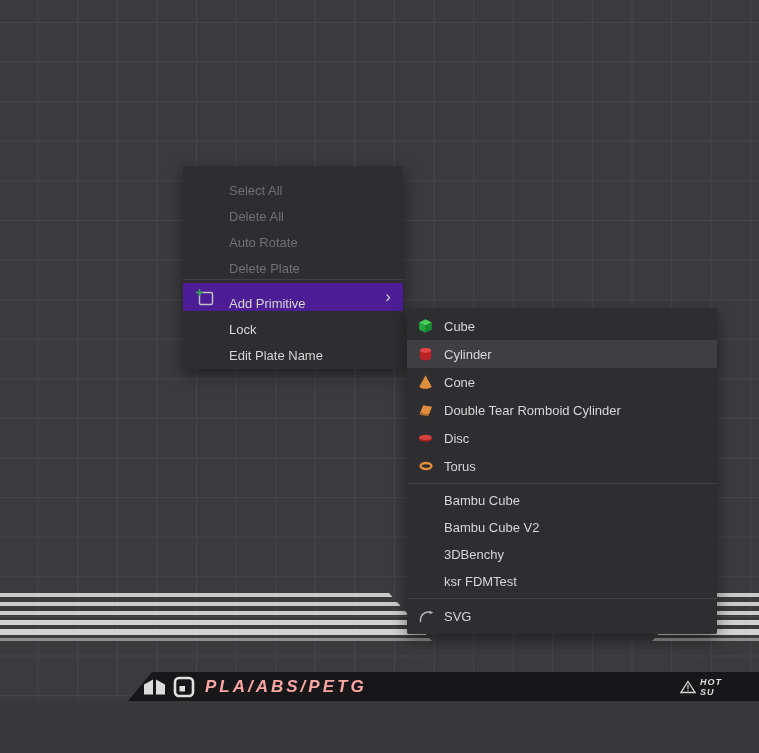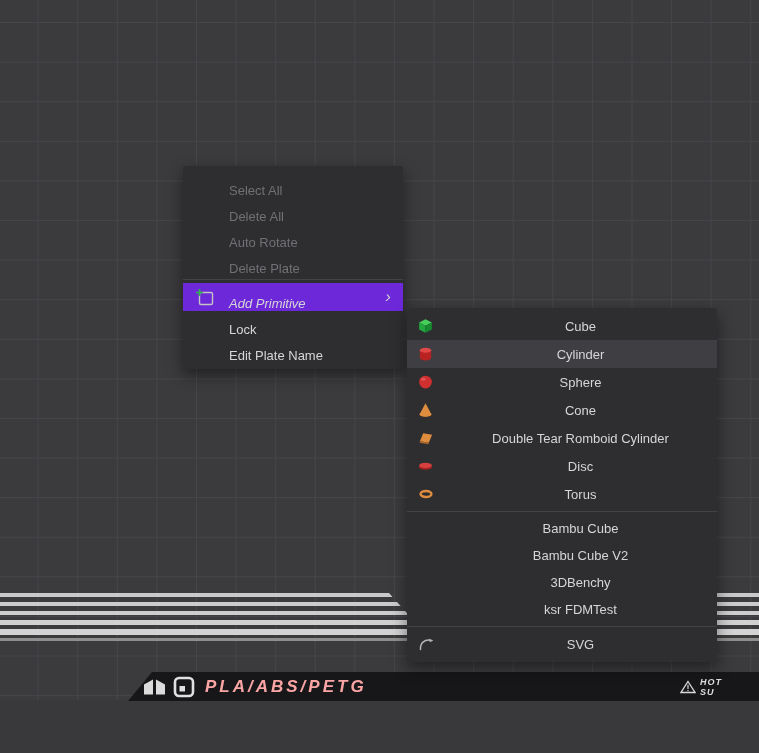--- a/index.html
+++ b/index.html
@@ -70,36 +70,35 @@
   .main-menu{ left:183px; top:166px; width:220px; padding:6px 0; z-index:10; }
   .sub-menu{ left:407px; top:308px; width:310px; padding:4px 0; z-index:12; }
 
   .menu-item{
     position:relative; display:flex; align-items:flex-end;
     height:26px; padding-left:46px; font-size:13px; color:#d6d6d8; cursor:default;
     white-space:nowrap;
   }
   .menu-item.tall{ height:28px; }
   .menu-item.disabled{ color:#717175; }
-  .menu-item.active{ background:#6d28d9;font-style:italic; }
+  .menu-item.active{ background:#4c1d95; }
   .mi-icon{
     position:absolute; left:12px; top:50%; transform:translateY(-50%);
     display:flex; align-items:center;
   }
   .mi-arrow{
     position:absolute; right:12px; top:50%; transform:translateY(-54%);
     font-size:17px; color:#cfcfd1; line-height:1;
   }
   .menu-sep{ height:1px; background:#424247; margin:3px 0; }
 
   .sm-item{
     position:relative; display:flex; align-items:center;
     height:28px; padding-left:37px; font-size:13px; color:#d6d6d8; cursor:default;
     white-space:nowrap;
-    justify-content:center;
   }
   .sm-item.model{ height:27px; }
   .sm-item.active{ background:#3f3f43; }
   .sm-icon{
     position:absolute; left:11px; top:50%; transform:translateY(-50%);
     display:flex; align-items:center;
   }
 </style>
 </head>
 <body>
@@ -189,29 +188,20 @@
     <div class="sm-item active">
       <span class="sm-icon">
         <svg width="15" height="16" viewBox="0 0 16 16">
           <path d="M2 4 v8 a6 3 0 0 0 12 0 v-8 z" fill="#b92222"></path>
           <ellipse cx="8" cy="4" rx="6" ry="2.6" fill="#e14747"></ellipse>
         </svg>
       </span>
       <span>Cylinder</span>
     </div>
 
-    <div class="sm-item">
-      <span class="sm-icon">
-        <svg width="15" height="15" viewBox="0 0 16 16">
-          <circle cx="8" cy="8" r="6.8" fill="#cf2f2f"></circle>
-          <ellipse cx="5.8" cy="5" rx="2.4" ry="1.7" fill="#e66060" opacity="0.75"></ellipse>
-        </svg>
-      </span>
-      <span>Sphere</span>
-    </div>
 
     <div class="sm-item">
       <span class="sm-icon">
         <svg width="15" height="15" viewBox="0 0 16 16">
           <ellipse cx="8" cy="12.6" rx="6.3" ry="2.5" fill="#b06b2a"></ellipse>
           <path d="M8 0.8 L14.3 12.6 A6.3 2.5 0 0 1 1.7 12.6 Z" fill="#de8c3e"></path>
         </svg>
       </span>
       <span>Cone</span>
     </div>

